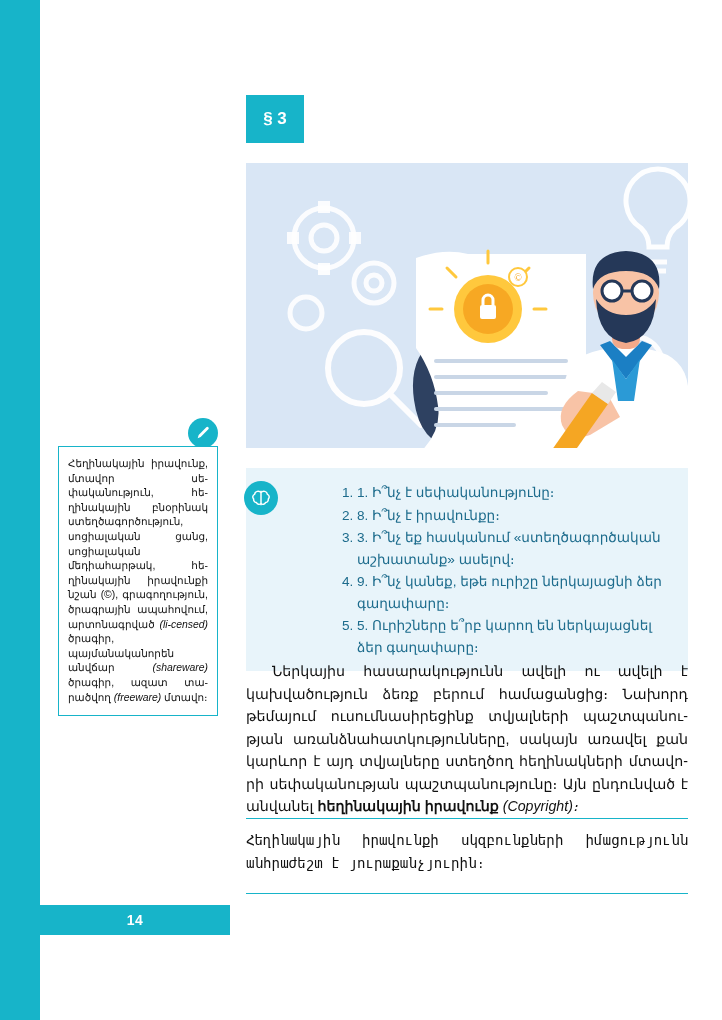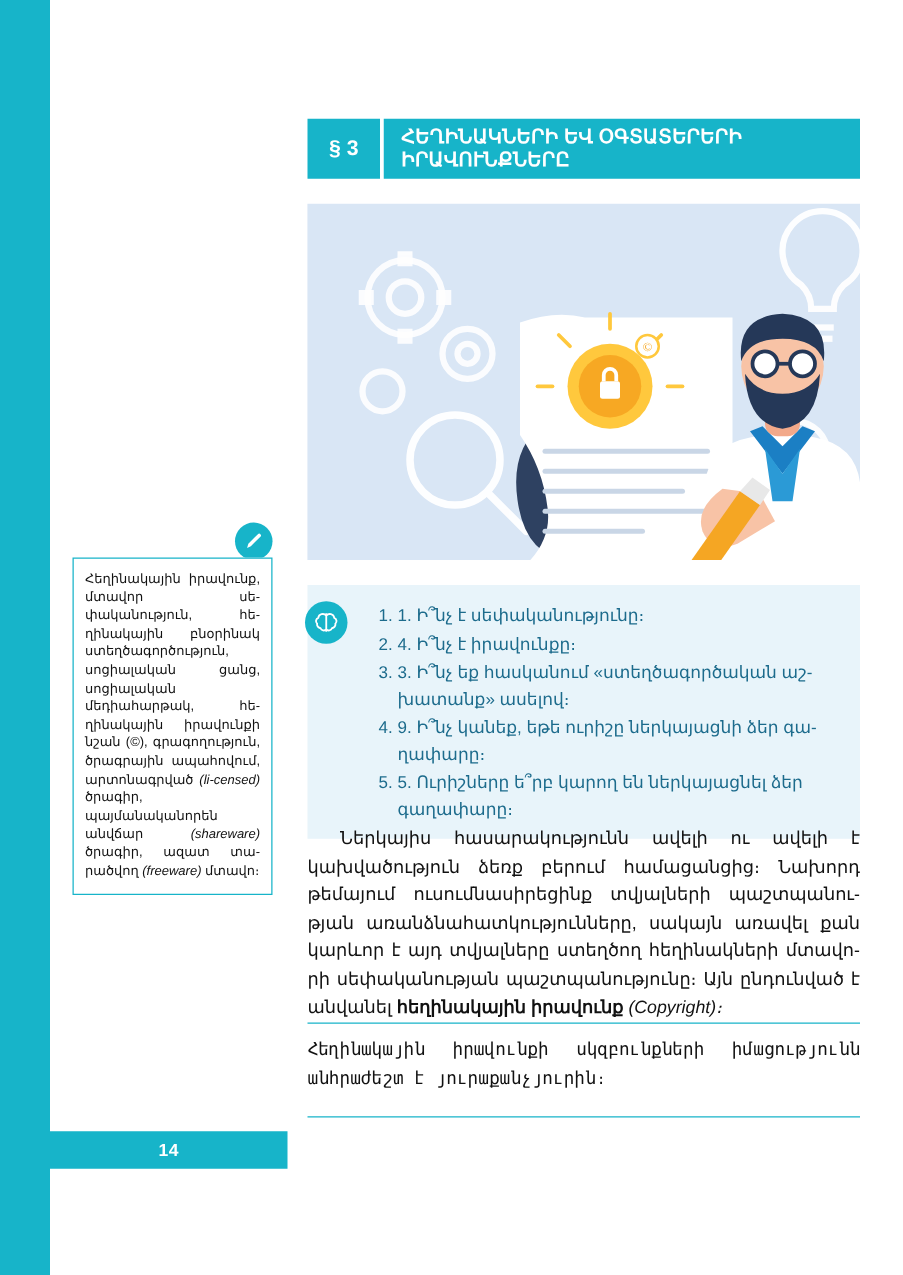--- a/index.html
+++ b/index.html
@@ -101,20 +101,21 @@
   }
   .questions-list {
     margin: 0;
     padding: 0 0 0 18px;
     color: #1c6b8c;
     font-size: 13.6px;
     line-height: 21.5px;
   }
   .questions-list li {
     margin-bottom: 1px;
+    margin-left: 39px;
   }
   .brain-icon {
     position: absolute;
     left: 244px;
     top: 481px;
     width: 34px;
     height: 34px;
     border-radius: 50%;
     background: #17b4c9;
     display: flex;
@@ -180,23 +181,20 @@
 </style>
 </head>
 <body>
 
 <div class="left-band"></div>
 
 <div class="page-number-block">14</div>
 
 <div class="section-header">
   <div class="section-num">§ 3</div>
-  <div class="section-title-wrap">
-    <div class="section-title">ՀԵՂԻՆԱԿՆԵՐԻ ԵՎ ՕԳՏԱՏԵՐԵՐԻ ԻՐԱՎՈՒՆՔՆԵՐԸ</div>
-  </div>
 </div>
 
 <div class="illustration">
   <svg width="442" height="285" viewBox="0 0 442 285" xmlns="http://www.w3.org/2000/svg">
     <rect x="0" y="0" width="442" height="285" fill="#d9e6f5"></rect>
 
     <g stroke="#ffffff" stroke-width="5" fill="none" opacity="0.9">
       <circle cx="78" cy="75" r="30"></circle>
       <circle cx="78" cy="75" r="13"></circle>
       <circle cx="128" cy="120" r="20"></circle>
@@ -276,21 +274,21 @@
 
       <path d="M284 318 l62 -88 l16 11 l-62 88 z" fill="#f5a623"></path>
       <path d="M346 230 l16 11 l8 -12 l-14 -10 z" fill="#e8e8e8"></path>
     </g>
   </svg>
 </div>
 
 <div class="questions-panel">
   <ol class="questions-list">
     <li>1. Ի՞նչ է սեփականությունը։</li>
-    <li>4. Ի՞նչ է իրավունքը։</li>
+    <li>8. Ի՞նչ է իրավունքը։</li>
     <li>3. Ի՞նչ եք հասկանում «ստեղծագործական աշ­խատանք» ասելով։</li>
     <li>9. Ի՞նչ կանեք, եթե ուրիշը ներկայացնի ձեր գա­ղափարը։</li>
     <li>5. Ուրիշները ե՞րբ կարող են ներկայացնել ձեր գաղափարը։</li>
   </ol>
 </div>
 <div class="brain-icon">
   <svg width="22" height="22" viewBox="0 0 24 24" fill="none" stroke="#ffffff" stroke-width="1.6">
     <path d="M12 4 v16"></path>
     <path d="M12 6 a4 4 0 0 0 -7 2 a3 3 0 0 0 -1 5 a3.5 3.5 0 0 0 3 4 a3 3 0 0 0 5 1"></path>
     <path d="M12 6 a4 4 0 0 1 7 2 a3 3 0 0 1 1 5 a3.5 3.5 0 0 1 -3 4 a3 3 0 0 1 -5 1"></path>

